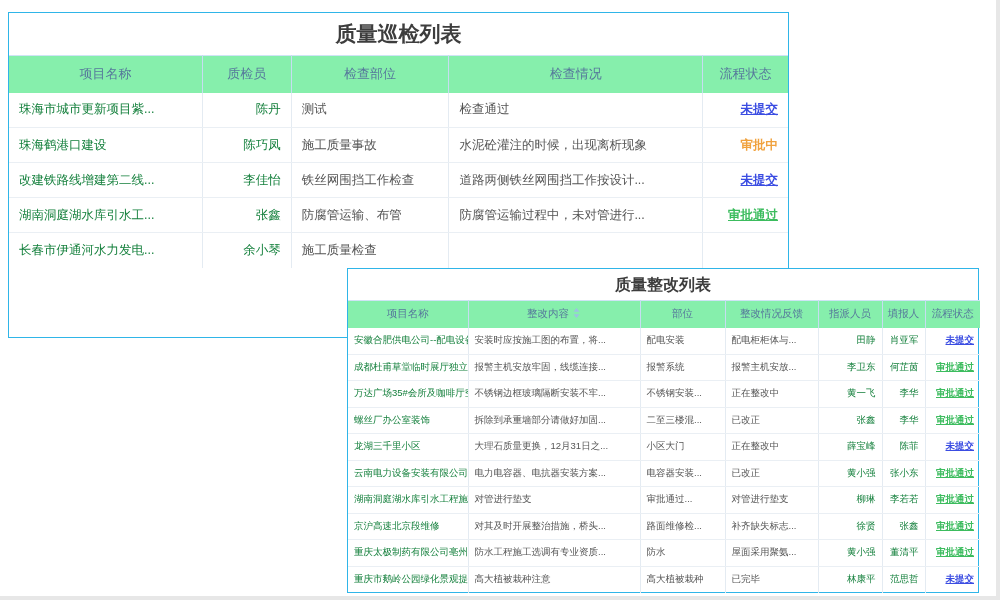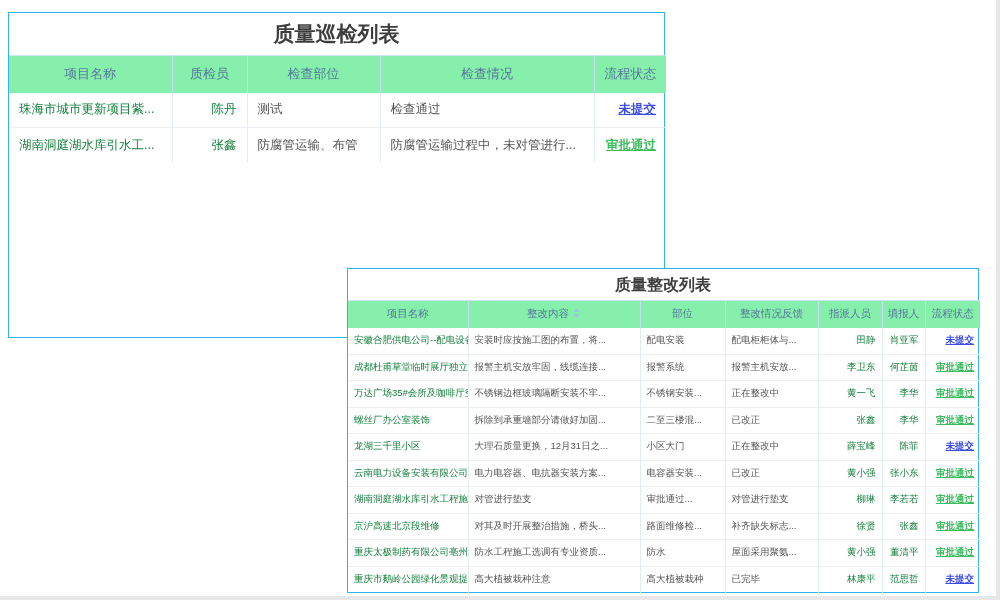--- a/index.html
+++ b/index.html
@@ -1,19 +1,19 @@
 <!DOCTYPE html>
 <html><head>
 <meta charset="utf-8">
 <style>
   * { margin:0; padding:0; box-sizing:border-box; }
   html,body { width:1000px; height:600px; background:#ffffff; overflow:hidden;
     font-family:"Liberation Sans","DejaVu Sans",sans-serif; }
   .card { position:absolute; background:#ffffff; border:1px solid #2fb5e8; }
-  #card1 { left:8px; top:12px; width:657px; height:326px; z-index:1; }
+  #card1 { left:8px; top:12px; width:781px; height:326px; z-index:1; }
   #card2 { left:347px; top:268px; width:632px; height:325px; z-index:2; }
   .card-title { text-align:center; font-weight:bold; color:#3d3d3d; background:#fff; }
   #card1 .card-title { height:42px; line-height:42px; font-size:21px; }
   #card2 .card-title { height:31px; line-height:31px; font-size:16px; }
   table { width:100%; border-collapse:collapse; table-layout:fixed; }
   thead th { background:#86efac; font-weight:normal; color:#56789b; text-align:center;
     border-top:1px solid #cfe4f5; border-right:1px solid #c6ddf1; overflow:hidden; white-space:nowrap; }
   thead th:last-child { border-right:none; }
   #card1 thead th { height:37px; font-size:13px; }
   #card2 thead th { height:27px; font-size:10.5px; }
@@ -56,25 +56,46 @@
       </thead>
       <tbody>
         <tr>
           <td class="al lnk">珠海市城市更新项目紫...</td>
           <td class="ac lnk">陈丹</td>
           <td class="al">测试</td>
           <td class="al">检查通过</td>
           <td class="ac st-blue">未提交</td>
         </tr>
         <tr>
+          <td class="al lnk">珠海鹤港口建设</td>
+          <td class="ac lnk">陈巧凤</td>
+          <td class="al">施工质量事故</td>
+          <td class="al">水泥砼灌注的时候，出现离析现象</td>
+          <td class="ac st-orange">审批中</td>
+        </tr>
+        <tr>
+          <td class="al lnk">改建铁路线增建第二线...</td>
+          <td class="ac lnk">李佳怡</td>
+          <td class="al">铁丝网围挡工作检查</td>
+          <td class="al">道路两侧铁丝网围挡工作按设计...</td>
+          <td class="ac st-blue">未提交</td>
+        </tr>
+        <tr>
           <td class="al lnk">湖南洞庭湖水库引水工...</td>
           <td class="ac lnk">张鑫</td>
           <td class="al">防腐管运输、布管</td>
           <td class="al">防腐管运输过程中，未对管进行...</td>
           <td class="ac st-green">审批通过</td>
+        </tr>
+        <tr>
+          <td class="al lnk">长春市伊通河水力发电...</td>
+          <td class="ac lnk">余小琴</td>
+          <td class="al">施工质量检查</td>
+          <td class="al"></td>
+          <td class="ac"></td>
         </tr>
       </tbody>
   </table>
 </div>
 
 <div class="card" id="card2">
   <div class="card-title">质量整改列表</div>
   <table>
     <colgroup>
         <col style="width: 120px;">

